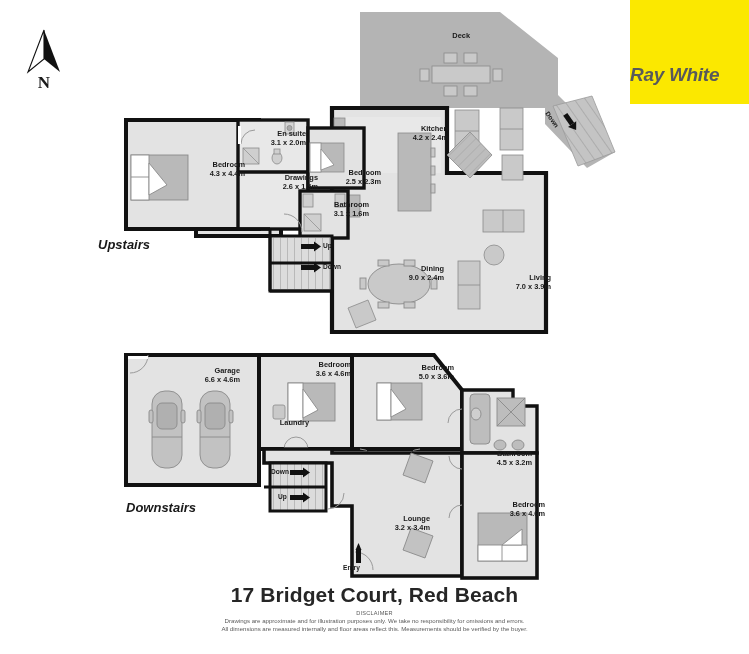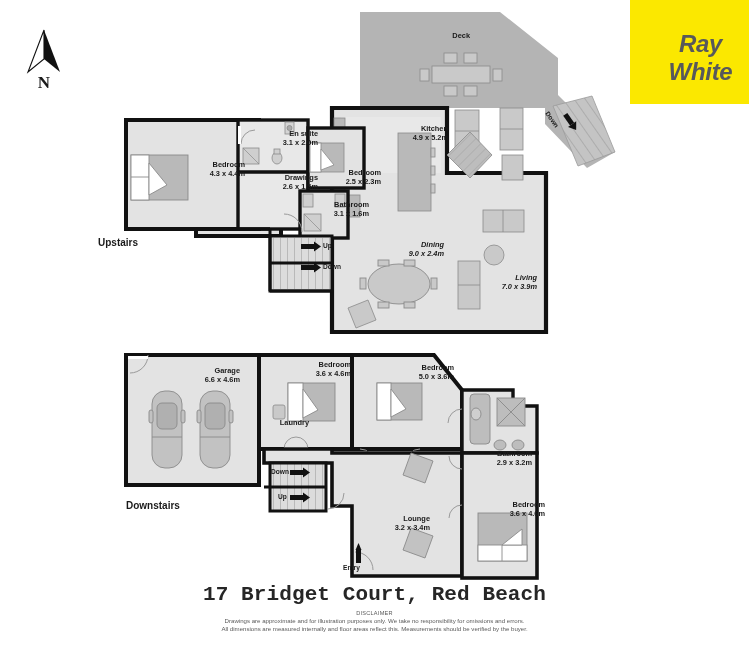--- a/index.html
+++ b/index.html
@@ -4,41 +4,41 @@
 <style>
   html,body{margin:0;padding:0;background:#ffffff;}
   body{width:749px;height:654px;position:relative;overflow:hidden;
        font-family:"Liberation Sans","DejaVu Sans",sans-serif;
        -webkit-font-smoothing:antialiased;}
 
   
   #brand-logo{position:absolute;left:630px;top:0;width:119px;height:104px;
               background:#fbe800;}
   #brand-logo .brand-text{position:absolute;left:0;right:6px;bottom:18px;
-              text-align:center;font-size:24px;font-weight:bold;font-style:italic;
-              color:#58595b;letter-spacing:-.3px;margin-left:28px;}
+              text-align:left;font-size:19px;font-weight:bold;font-style:italic;
+              color:#58595b;letter-spacing:-.3px;}
 
   
   #compass{position:absolute;left:18px;top:26px;width:52px;height:66px;}
   #compass .n-letter{position:absolute;left:0;right:0;bottom:-1px;text-align:center;
             font-size:17px;font-weight:bold;color:#1a1a1a;font-family:"Liberation Serif",serif;}
 
   
   #plan{position:absolute;left:0;top:0;width:749px;height:654px;}
 
   
   .rlabel{position:absolute;text-align:right;color:#1a1a1a;font-size:7.4px;
           font-weight:bold;line-height:9.4px;white-space:nowrap;}
   .rlabel .dim{font-weight:bold;display:block;}
-  .floor-tag{position:absolute;font-size:10px;font-weight:bold;color:#1a1a1a;}
+  .floor-tag{position:absolute;font-size:13px;font-weight:bold;color:#1a1a1a;font-style:italic;}
   .dirlabel{position:absolute;font-size:6.6px;font-weight:bold;color:#1a1a1a;white-space:nowrap;}
 
   
   #title{position:absolute;left:0;right:0;top:583px;text-align:center;
-         font-family:Liberation Mono, monospace;
+         font-family:Liberation Sans, sans-serif;
          font-size:21px;font-weight:bold;color:#262626;letter-spacing:.1px;}
   #disclaimer{position:absolute;left:0;right:0;top:610px;text-align:center;color:#5a5a5a;}
   #disclaimer .d-head{font-size:5.6px;letter-spacing:.25px;display:block;margin-bottom:1px;}
   #disclaimer .d-line{font-size:6.1px;display:block;line-height:8.4px;}
 </style>
 </head>
 <body>
 
 <div id="plan">
 <svg width="749" height="654" viewBox="0 0 749 654">
@@ -297,45 +297,45 @@
 </div>
 
 <div id="brand-logo">
   <span class="brand-text">Ray White</span>
 </div>
 
 <div class="rlabel" style="left:155px;top:160px;width:90px;">
   <span>Bedroom</span>
   <span class="dim">4.3 x 4.4m</span>
 </div>
-<div class="rlabel" style="left:228px;top:129px;width:90px;">
+<div class="rlabel" style="left:216px;top:129px;width:90px;">
   <span>En suite</span>
   <span class="dim">3.1 x 2.0m</span>
 </div>
 <div class="rlabel" style="left:228px;top:173px;width:90px;">
   <span>Drawings</span>
   <span class="dim">2.6 x 1.5m</span>
 </div>
 <div class="rlabel" style="left:291px;top:168px;width:90px;">
   <span>Bedroom</span>
   <span class="dim">2.5 x 2.3m</span>
 </div>
 <div class="rlabel" style="left:279px;top:200px;width:90px;">
   <span>Bathroom</span>
   <span class="dim">3.1 x 1.6m</span>
 </div>
 <div class="rlabel" style="left:358px;top:124px;width:90px;">
   <span>Kitchen</span>
-  <span class="dim">4.9 x 5.2m</span>
-</div>
-<div class="rlabel" style="left:354px;top:240px;width:90px;font-style:italic;">
+  <span class="dim">4.2 x 2.4m</span>
+</div>
+<div class="rlabel" style="left:354px;top:264px;width:90px;">
   <span>Dining</span>
   <span class="dim">9.0 x 2.4m</span>
 </div>
-<div class="rlabel" style="left:447px;top:273px;width:90px;font-style:italic;">
+<div class="rlabel" style="left:461px;top:273px;width:90px;">
   <span>Living</span>
   <span class="dim">7.0 x 3.9m</span>
 </div>
 <div class="rlabel" style="left:400px;top:31px;width:70px;">
   <span>Deck</span>
 </div>
 
 <div class="rlabel" style="left:150px;top:366px;width:90px;">
   <span>Garage</span>
   <span class="dim">6.6 x 4.6m</span>
@@ -346,21 +346,21 @@
 </div>
 <div class="rlabel" style="left:364px;top:363px;width:90px;">
   <span>Bedroom</span>
   <span class="dim">5.0 x 3.6m</span>
 </div>
 <div class="rlabel" style="left:219px;top:418px;width:90px;">
   <span>Laundry</span>
 </div>
 <div class="rlabel" style="left:442px;top:449px;width:90px;">
   <span>Bathroom</span>
-  <span class="dim">2.9 x 3.2m</span>
+  <span class="dim">4.5 x 3.2m</span>
 </div>
 <div class="rlabel" style="left:340px;top:514px;width:90px;">
   <span>Lounge</span>
   <span class="dim">3.2 x 3.4m</span>
 </div>
 <div class="rlabel" style="left:455px;top:500px;width:90px;">
   <span>Bedroom</span>
   <span class="dim">3.6 x 4.6m</span>
 </div>
 

